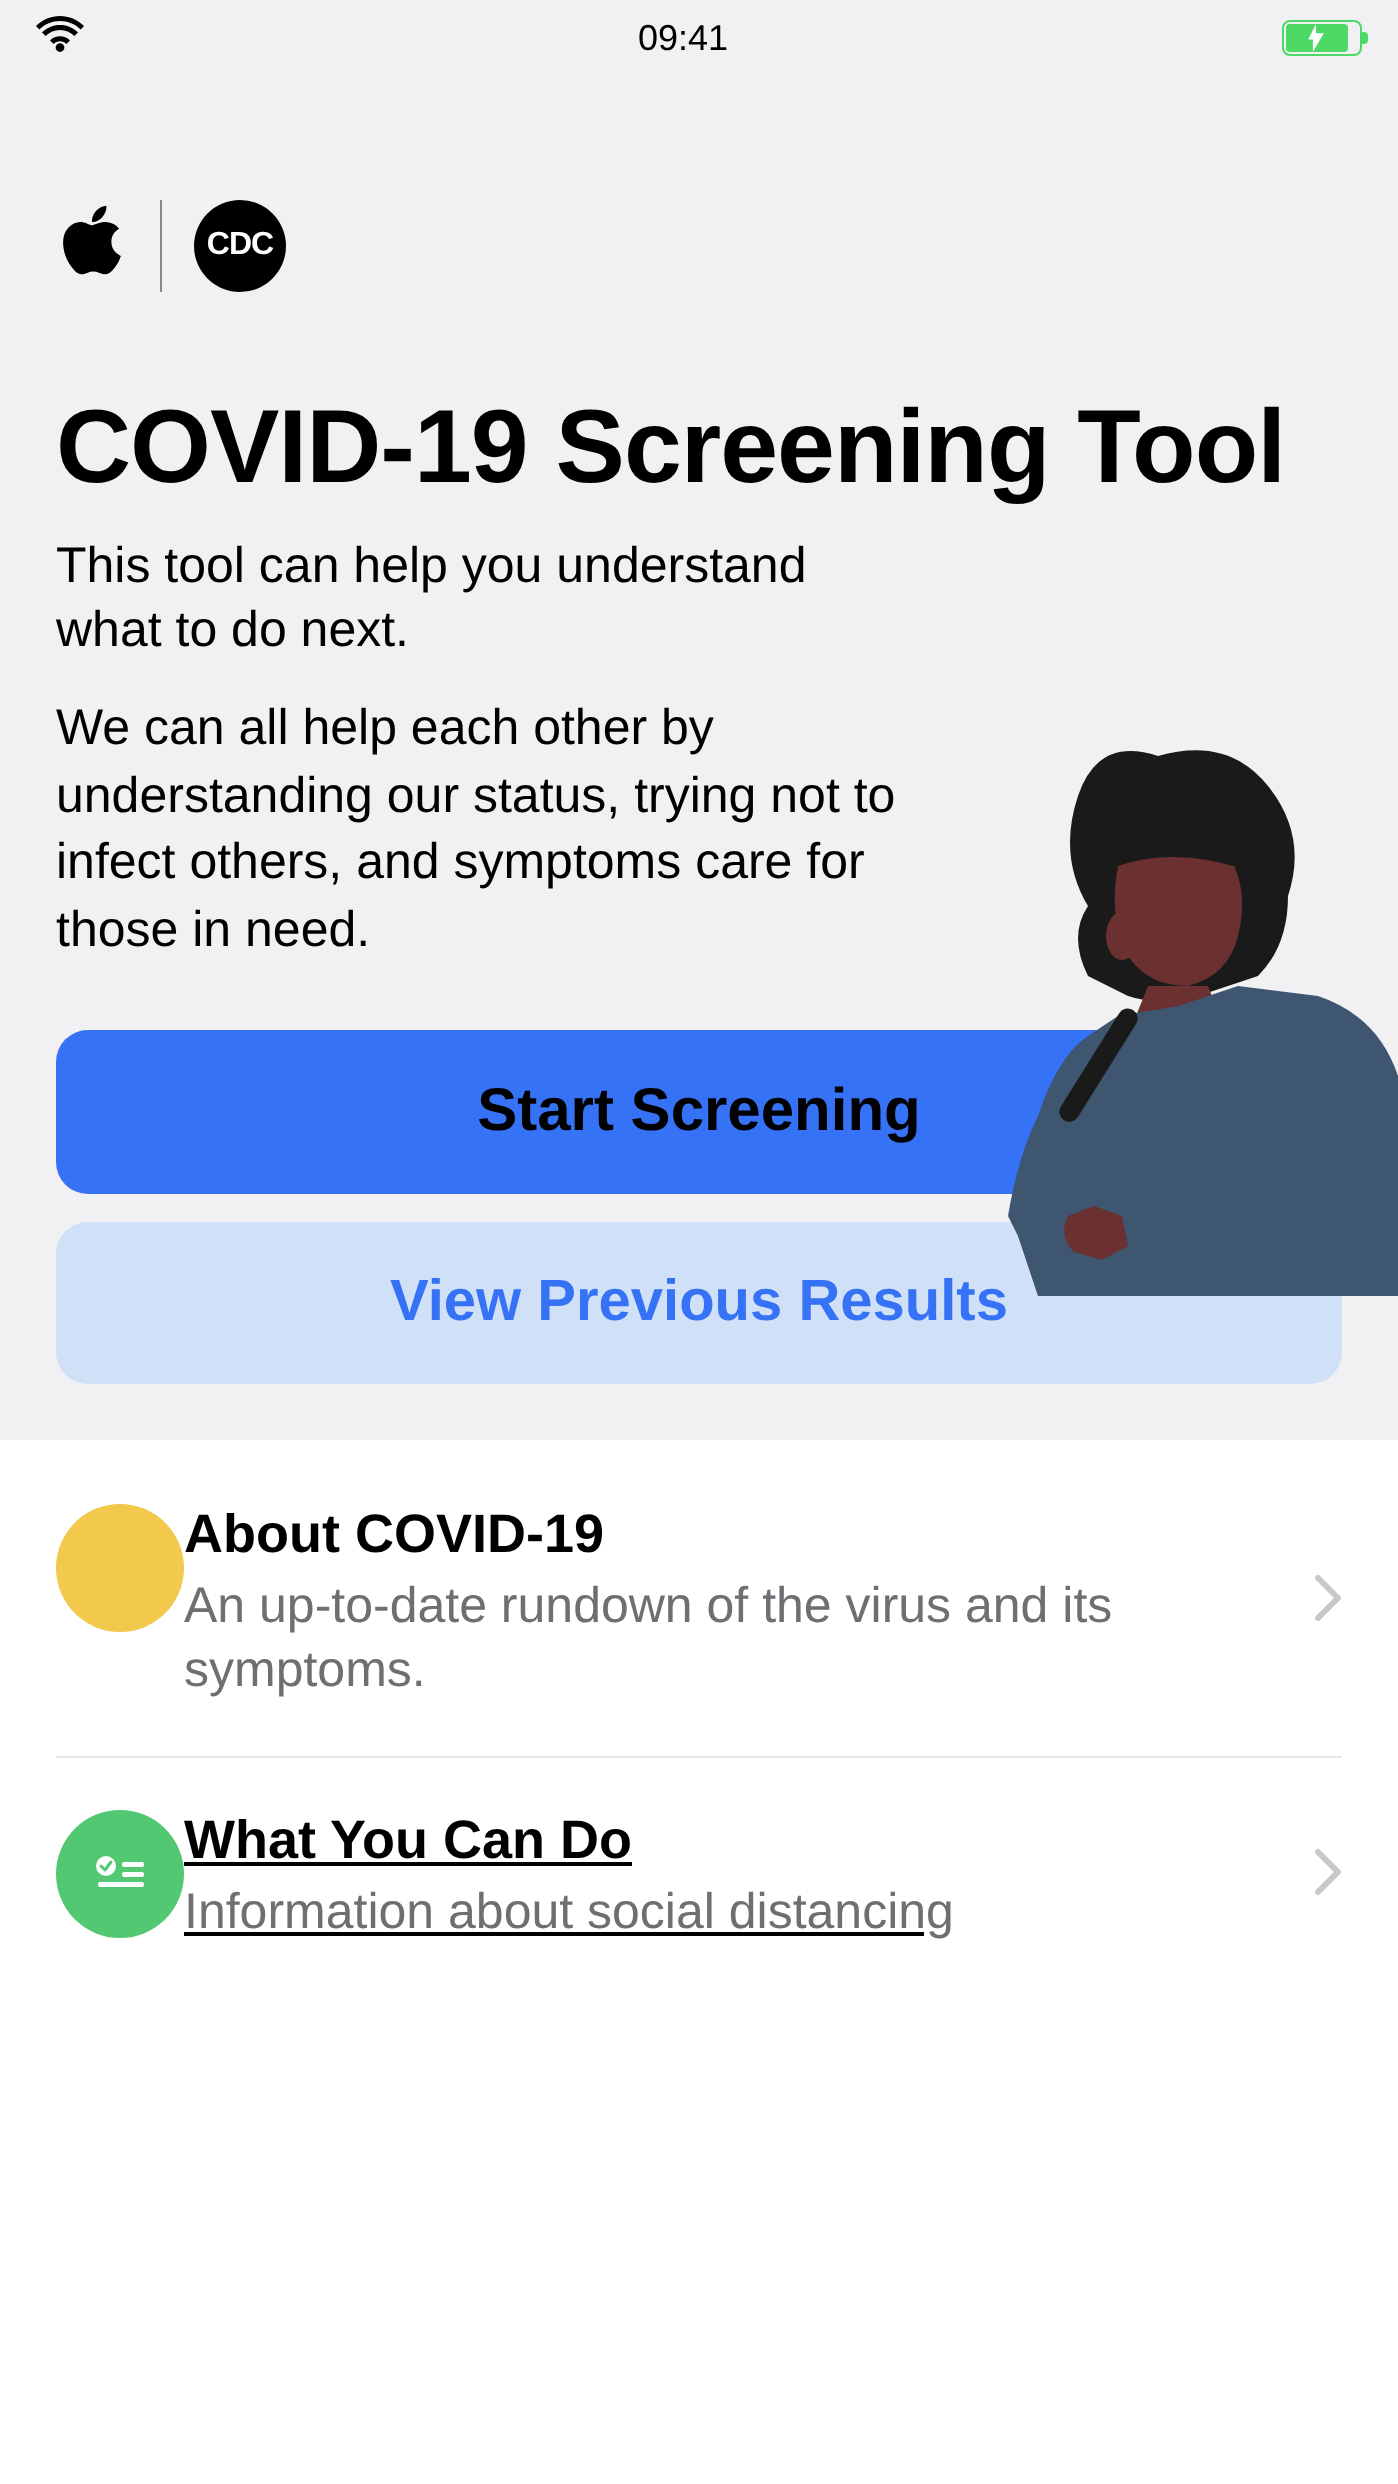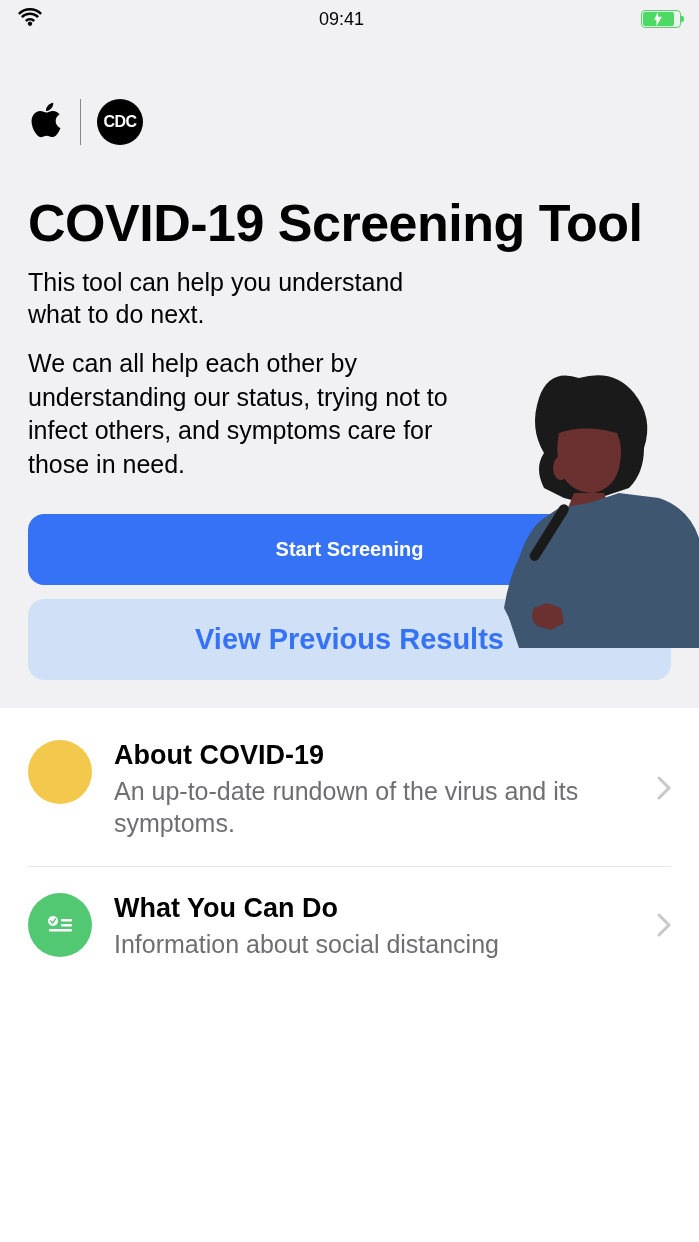--- a/index.html
+++ b/index.html
@@ -108,24 +108,24 @@
     .illustration {
       position: absolute;
       right: 0;
       top: 320px;
       width: 210px;
       height: 290px;
     }
     .btn-primary {
       width: 100%;
       background: #3672f5;
-      color: #ffffff;
+      color: #000000;
       border: none;
       border-radius: 16px;
-      font-size: 20px;
+      font-size: 30px;
       font-weight: 600;
       padding: 24px;
       cursor: pointer;
       margin-bottom: 14px;
     }
     .btn-secondary {
       width: 100%;
       background: #d0e0f6;
       color: #3672f5;
       border: none;
@@ -140,30 +140,30 @@
       padding: 32px 28px;
     }
     .section-title {
       font-size: 32px;
       font-weight: 700;
       margin-bottom: 34px;
     }
     .info-item {
       display: flex;
       align-items: flex-start;
-      gap: 22px;
       padding: 0 0 26px 0;
       border-bottom: 1px solid #e5e5e7;
       margin-bottom: 26px;
       cursor: pointer;
     }
     .info-item:last-child {
       border-bottom: none;
       margin-bottom: 0;
       padding-bottom: 0;
+      text-decoration: underline;
     }
     .info-icon {
       width: 64px;
       height: 64px;
       border-radius: 50%;
       flex-shrink: 0;
       display: flex;
       align-items: center;
       justify-content: center;
     }

